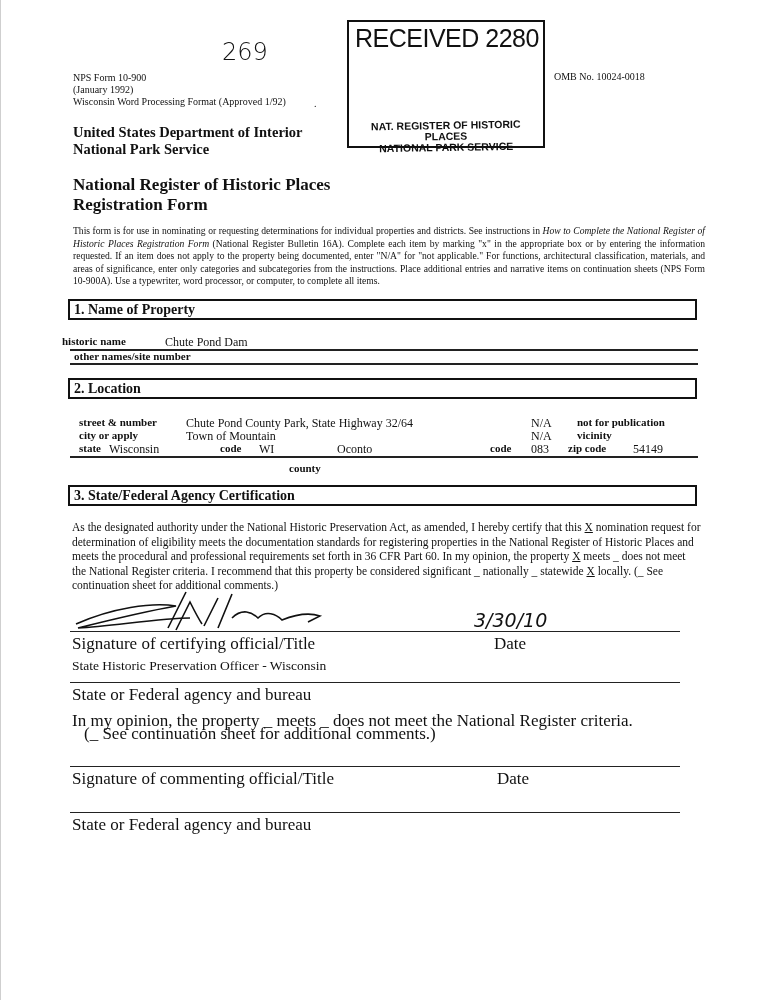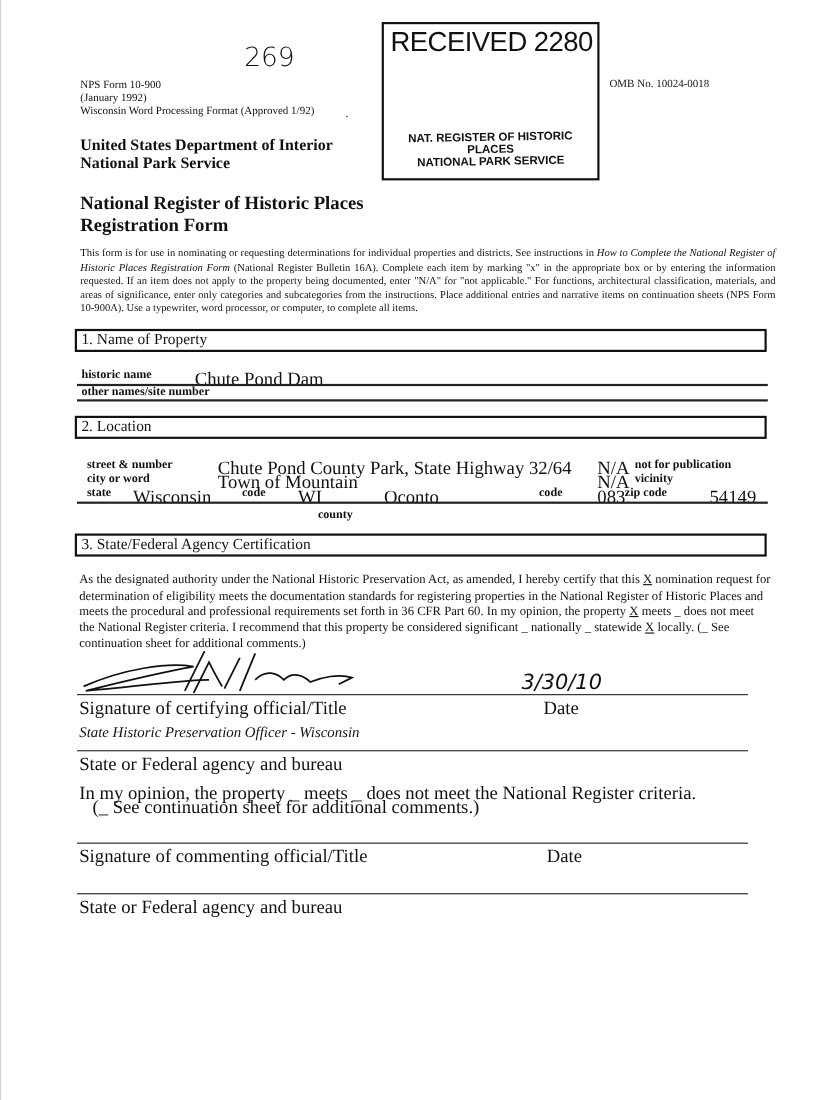--- a/index.html
+++ b/index.html
@@ -6,50 +6,50 @@
   body {
     width: 763px; height: 1000px; background: #ffffff; position: relative; overflow: hidden;
     font-family: "Liberation Serif", "DejaVu Serif", serif; color: #111;
   }
   .page-edge { position: absolute; left: 0; top: 0; width: 1px; height: 1000px; background: #cfcfcf; }
   .abs { position: absolute; }
   .small { font-size: 10px; line-height: 12px; }
   .hand { font-family: "DejaVu Sans", sans-serif; font-weight: 300; }
 
   .stamp-outer {
-    position: absolute; left: 347px; top: 20px; width: 198px; height: 144px;
+    position: absolute; left: 347px; top: 20px; width: 198px; height: 128px;
     border: 2px solid #111; box-sizing: border-box;
     font-family: "Liberation Sans", sans-serif;
   }
   .stamp-title { position: absolute; left: 6px; top: 2px; font-size: 25px; line-height: 28px; letter-spacing: -0.5px; }
   .stamp-inner {
     position: absolute; left: 36px; top: 32px; width: 126px; height: 62px;
     border: 2px solid #111; box-sizing: border-box;
   }
   .stamp-date { position: absolute; left: 0; right: 0; top: 20px; text-align: center; font-size: 16px; letter-spacing: 0.5px; }
   .stamp-foot { position: absolute; left: 4px; right: 4px; top: 98px; text-align: center; font-size: 10.5px; line-height: 11px; font-weight: bold; transform: rotate(-1deg); }
 
   .agency { font-size: 14.5px; font-weight: bold; line-height: 17px; }
   .form-title { font-size: 17px; font-weight: bold; line-height: 20px; }
   .intro { font-size: 9.6px; line-height: 12.5px; width: 632px; text-align: justify; }
   .intro i { font-style: italic; }
 
   .section-box {
     position: absolute; left: 68px; width: 629px; height: 21px;
     border: 2px solid #111; box-sizing: border-box;
-    font-weight: normal; font-size: 14px; line-height: 17px; padding-left: 4px;
+    font-weight: bold; font-size: 14px; line-height: 17px; padding-left: 4px;
   }
   .rule { position: absolute; height: 1px; background: #222; }
   .rule.thick { height: 1.5px; }
   .lbl { font-weight: bold; font-size: 11px; }
-  .val { font-size: 17px; margin-left: 12px; }
+  .val { font-size: 12px; }
   .cert { font-size: 11.5px; line-height: 14.5px; width: 630px; }
   .u { text-decoration: underline; }
   .caption { font-size: 17px; }
-  .sho { font-size: 13.5px; font-style: italic; }
+  .sho { font-size: 13.5px; }
 </style>
 </head>
 <body>
 
 <div class="page-edge"></div>
 
 <div class="abs hand" style="left:222px; top:38px; font-size:24px;">269</div>
 
 <div class="abs small" style="left:73px; top:72px;">NPS Form 10-900</div>
 <div class="abs small" style="left:73px; top:84px;">(January 1992)</div>
@@ -67,35 +67,35 @@
     <div>NATIONAL PARK SERVICE</div>
   </div>
 </div>
 
 <div class="abs form-title" style="left:73px; top:175px;">National Register of Historic Places</div>
 <div class="abs form-title" style="left:73px; top:195px;">Registration Form</div>
 
 <div class="abs intro" style="left:73px; top:225px;"><span>This form is for use in nominating or requesting determinations for individual properties and districts.  See instructions in </span><i>How to Complete the National Register of Historic Places Registration Form</i><span> (National Register Bulletin 16A).  Complete each item by marking "x" in the appropriate box or by entering the information requested.  If an item does not apply to the property being documented, enter "N/A" for "not applicable."  For functions, architectural classification, materials, and areas of significance, enter only categories and subcategories from the instructions.  Place additional entries and narrative items on continuation sheets (NPS Form 10-900A).  Use a typewriter, word processor, or computer, to complete all items.</span></div>
 
 <div class="section-box" style="top:299px;">1.  Name of Property</div>
-<div class="abs lbl" style="left:74px; top:335px;">historic name</div>
+<div class="abs lbl" style="left:62px; top:335px;">historic name</div>
 <div class="abs val" style="left:165px; top:335px;">Chute Pond Dam</div>
 <div class="rule thick" style="left:70px; width:628px; top:349px;"></div>
 <div class="abs lbl" style="left:74px; top:350px;">other names/site number</div>
 <div class="abs val" style="left:210px; top:350px;"></div>
 <div class="rule thick" style="left:70px; width:628px; top:363px;"></div>
 
 <div class="section-box" style="top:378px;">2. Location</div>
 
 <div class="abs lbl" style="left:79px; top:416px;">street &amp; number</div>
 <div class="abs val" style="left:186px; top:416px;">Chute Pond County Park, State Highway 32/64</div>
 <div class="abs val" style="left:531px; top:416px;">N/A</div>
 <div class="abs lbl" style="left:577px; top:416px;">not for publication</div>
 
-<div class="abs lbl" style="left:79px; top:429px;">city or word</div>
+<div class="abs lbl" style="left:79px; top:429px;">city or apply</div>
 <div class="abs val" style="left:186px; top:429px;">Town of Mountain</div>
 <div class="abs val" style="left:531px; top:429px;">N/A</div>
 <div class="abs lbl" style="left:577px; top:429px;">vicinity</div>
 
 <div class="abs lbl" style="left:79px; top:442px;">state</div>
 <div class="abs val" style="left:109px; top:442px;">Wisconsin</div>
 <div class="abs lbl" style="left:220px; top:442px;">code</div>
 <div class="abs val" style="left:259px; top:442px;">WI</div>
 <div class="abs lbl" style="left:289px; top:442px;margin-top:20px;">county</div>
 <div class="abs val" style="left:337px; top:442px;">Oconto</div>

